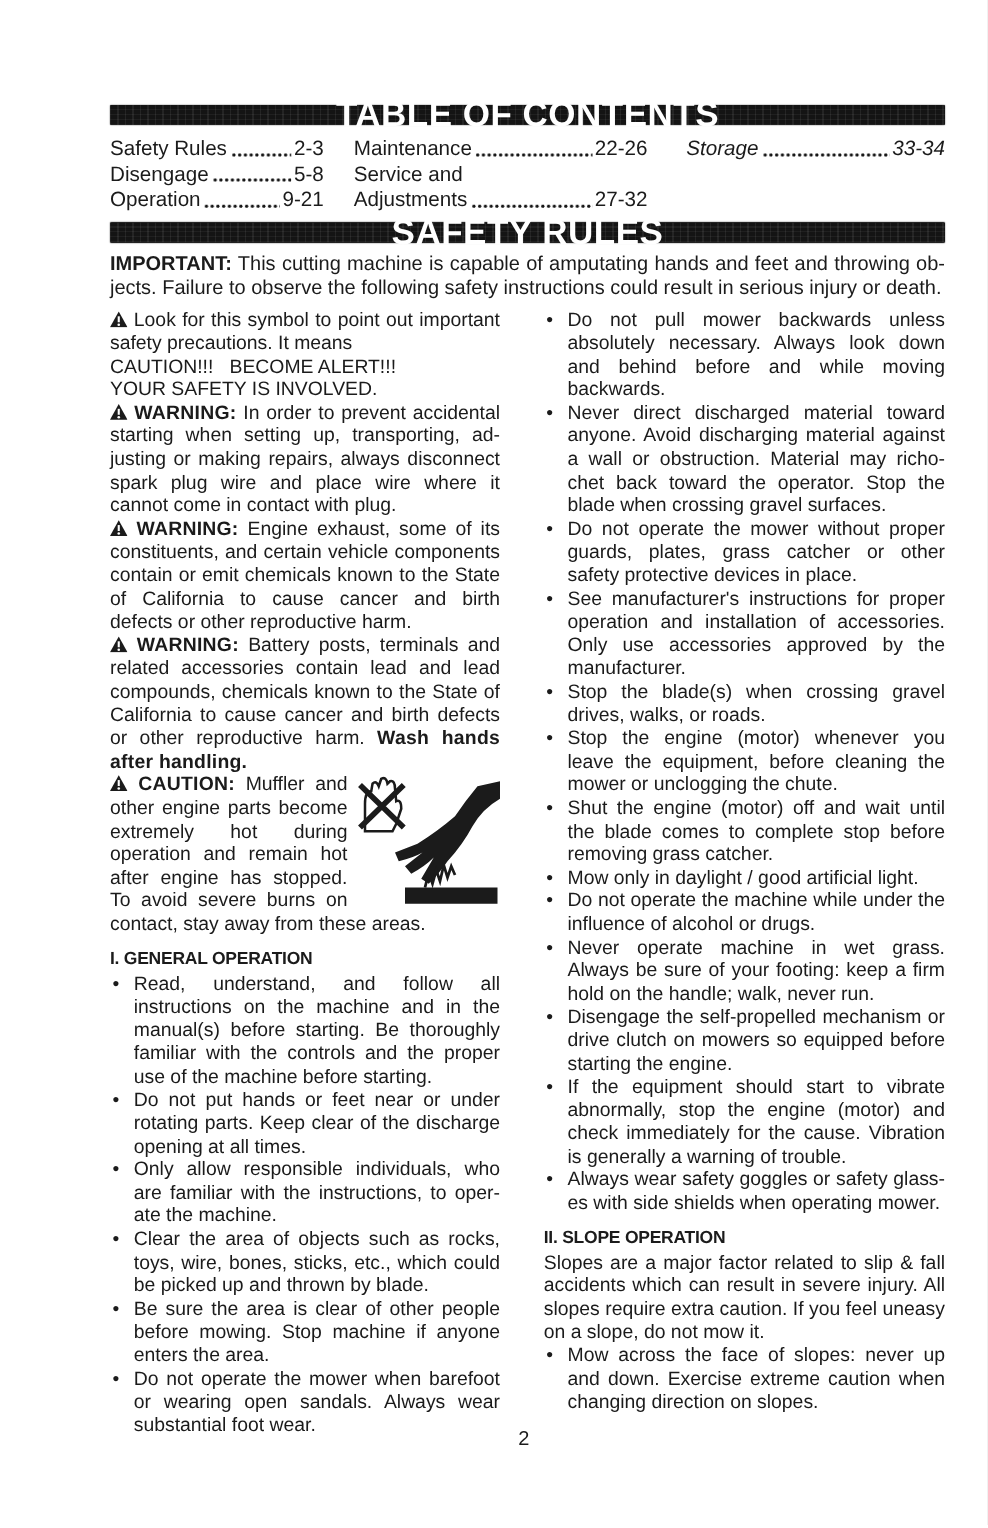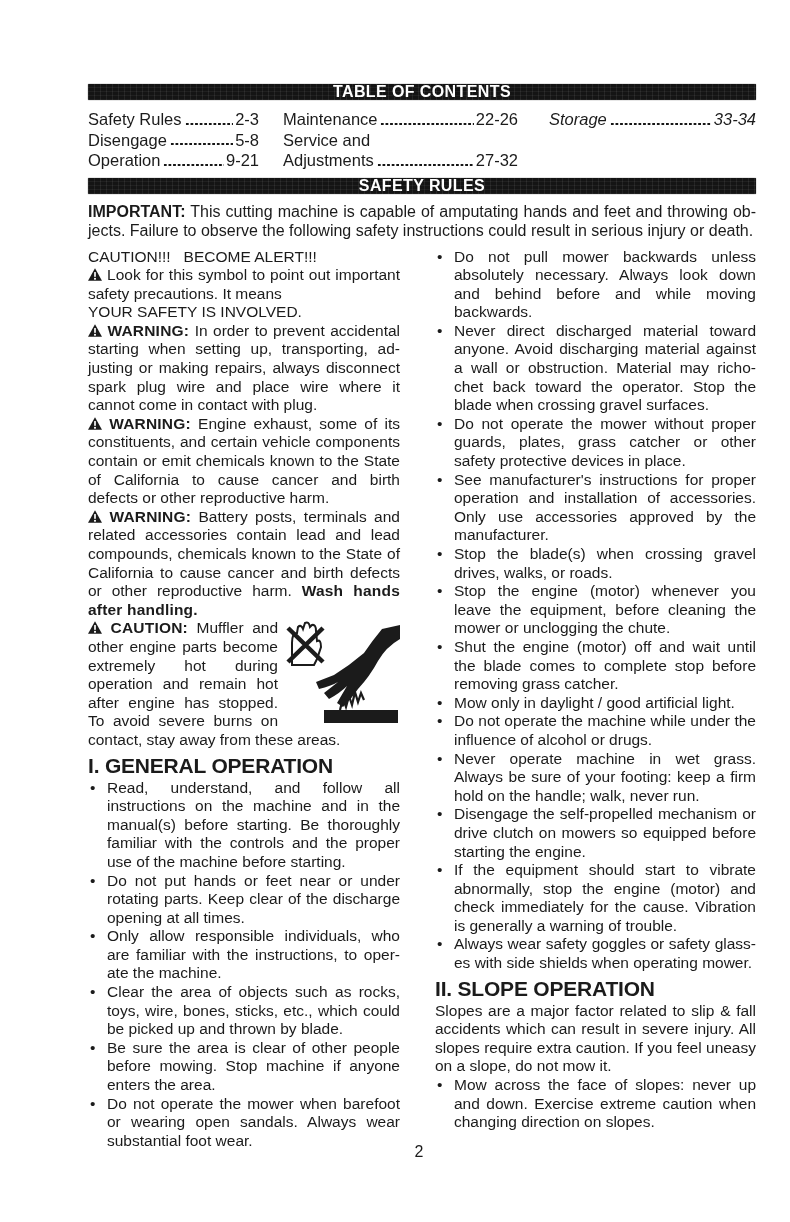--- a/index.html
+++ b/index.html
@@ -1,20 +1,20 @@
 <!DOCTYPE html>
 <html lang="en"><head>
 <meta charset="utf-8">
 <style>
   html,body{margin:0;padding:0;background:#e8e8e8;}
   .page{position:relative;width:790px;height:1222px;background:#ffffff;
         font-family:"Liberation Sans",sans-serif;color:#1b1b1b;overflow:hidden;}
   .content{position:absolute;left:88px;top:84px;width:668px;}
   .bar{height:16px;display:flex;align-items:center;justify-content:center;
-       color:#fff;font-weight:bold;font-size:16px;letter-spacing:.4px;border-radius:1px;
+       color:#fff;font-weight:bold;font-size:28px;letter-spacing:.4px;border-radius:1px;
        background:
          repeating-linear-gradient(90deg, rgba(255,255,255,.07) 0 1px, transparent 1px 6px),
          repeating-linear-gradient(0deg, rgba(255,255,255,.05) 0 1px, transparent 1px 4px),
          #141414;
        box-shadow:0 0 1px #000;}
   .toc{display:flex;margin:9px 0 7px;font-size:16.5px;}
   .toc-col1{width:171px;margin-right:24px;}
   .toc-col2{width:235px;margin-right:31px;}
   .toc-col3{flex:1;font-style:italic;}
   .toc-entry{display:flex;line-height:20.5px;}
@@ -25,21 +25,21 @@
   .toc-pages{white-space:nowrap;}
   .important{margin:8px 0 0 0;font-size:16px;line-height:19.5px;text-align:justify;}
   .cols{display:flex;margin-top:7px;}
   .col-left{width:312px;margin-right:35px;flex:none;}
   .col-right{width:321px;flex:none;}
   .col{font-size:15.5px;line-height:18.6px;}
   .wpara{margin:0;text-align:justify;}
   .wlead{letter-spacing:.2px;}
   .tri{display:inline-block;vertical-align:-1px;line-height:0;}
   .hot-art{float:right;width:116px;height:104px;margin:2px 0 2px 6px;line-height:0;}
-  h3{font-size:21px;line-height:20px;margin:6px 0 3px 0;letter-spacing:-.2px;}
+  h3{font-size:14px;line-height:20px;margin:6px 0 3px 0;letter-spacing:-.2px;}
   .blist{margin:0;}
   .bullet{display:flex;margin:0;}
   .bmark{flex:none;width:17px;padding-left:2px;}
   .btext{flex:1;text-align:justify;}
   .intro{margin:0;text-align:justify;}
   .do{margin:2px 0 1px 0;font-weight:bold;}
   .pagenum{position:absolute;left:408px;top:1143px;width:22px;text-align:center;font-size:16px;}
 </style>
 </head>
 <body>
@@ -107,32 +107,32 @@
     </div>
 
     <p class="important"><b>IMPORTANT:</b>
       <span>This cutting machine is capable of amputating hands and feet and throwing ob­jects. Failure to observe the following safety instructions could result in serious injury or death.</span></p>
 
     <div class="cols">
 
       <div class="col col-left">
         <div class="warnings">
 
+            <p class="wpara"><span class="tri"><svg width="14" height="13" viewBox="0 0 20 18" xmlns="http://www.w3.org/2000/svg">
+                  <path d="M10 0 L20 18 L0 18 Z" fill="#1b1b1b"></path>
+                  <rect x="8.8" y="5.5" width="2.4" height="6.8" fill="#ffffff"></rect>
+                  <circle cx="10" cy="15.2" r="1.5" fill="#ffffff"></circle>
+                </svg></span>
+              
+              <span>Look for this symbol to point out impor­tant safety precautions. It means</span>
+              </p>
+
             <p class="wpara">
               
               <span>CAUTION!!!&nbsp;&nbsp; BECOME ALERT!!!</span>
-              </p>
-
-            <p class="wpara"><span class="tri"><svg width="14" height="13" viewBox="0 0 20 18" xmlns="http://www.w3.org/2000/svg">
-                  <path d="M10 0 L20 18 L0 18 Z" fill="#1b1b1b"></path>
-                  <rect x="8.8" y="5.5" width="2.4" height="6.8" fill="#ffffff"></rect>
-                  <circle cx="10" cy="15.2" r="1.5" fill="#ffffff"></circle>
-                </svg></span>
-              
-              <span>Look for this symbol to point out impor­tant safety precautions. It means</span>
               </p>
 
             <p class="wpara">
               
               <span>YOUR SAFETY IS INVOLVED.</span>
               </p>
 
             <p class="wpara"><span class="tri"><svg width="14" height="13" viewBox="0 0 20 18" xmlns="http://www.w3.org/2000/svg">
                   <path d="M10 0 L20 18 L0 18 Z" fill="#1b1b1b"></path>
                   <rect x="8.8" y="5.5" width="2.4" height="6.8" fill="#ffffff"></rect>

